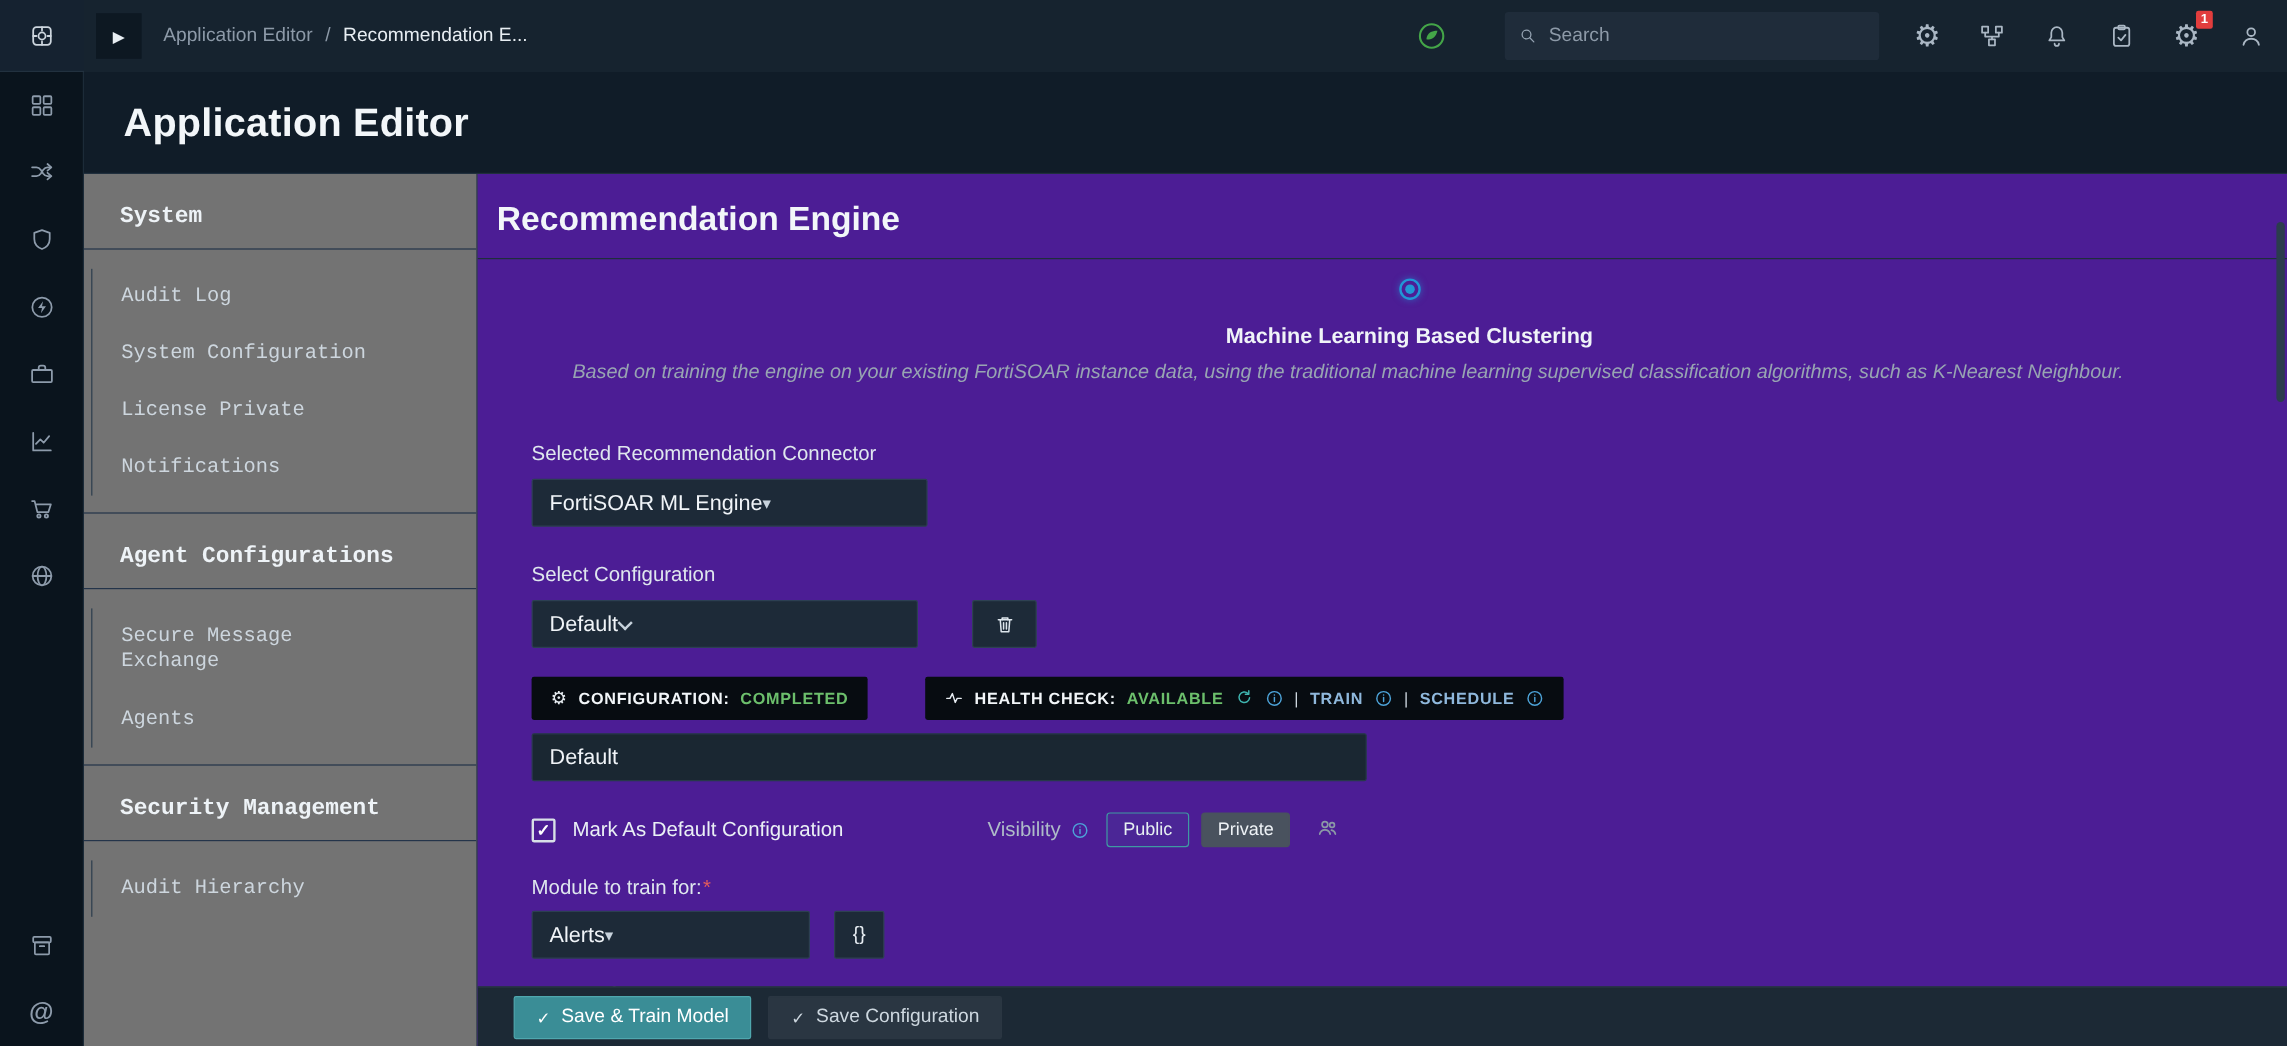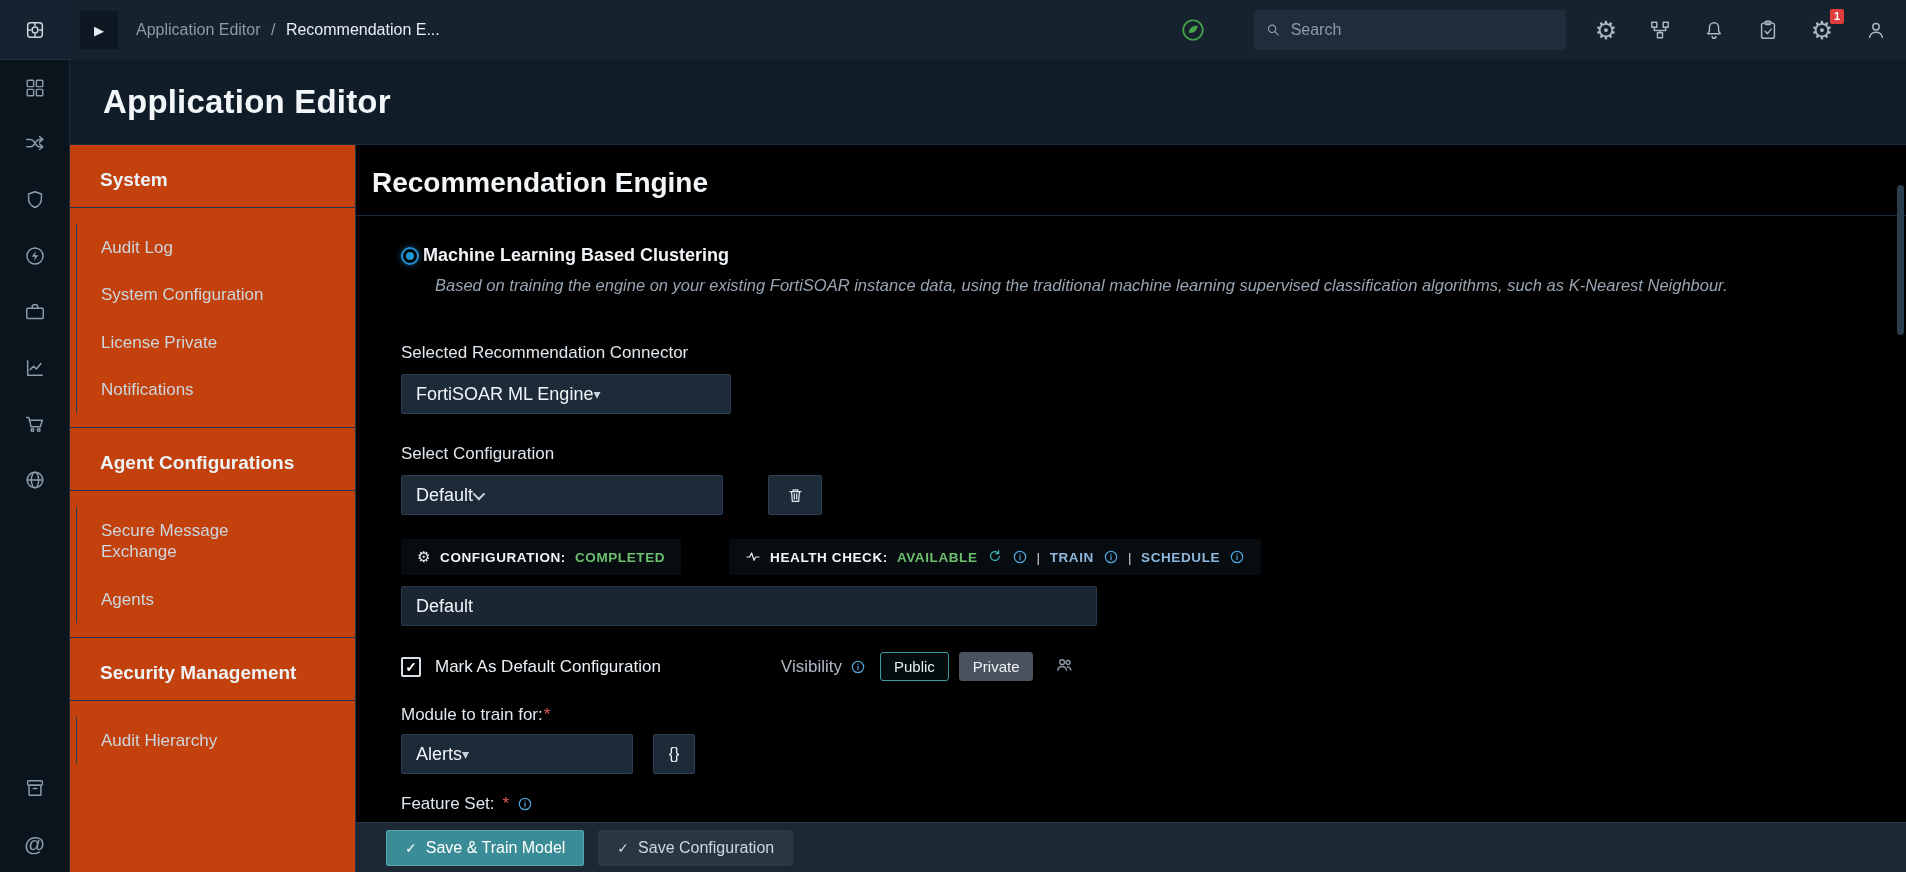--- a/index.html
+++ b/index.html
@@ -37,32 +37,32 @@
   .badge { position:absolute; top:-7px; right:-8px; background:#e23d3d; color:#fff; font-size:11px; font-weight:bold; padding:1px 4px; border-radius:2px; line-height:1.2; }
 
   
   .page-title-bar { height:85px; background:#101c28; border-bottom:1px solid #202f3d; display:flex; align-items:center; padding-left:33px; flex-shrink:0; }
   .page-title { font-size:33px; font-weight:bold; color:#f2f6f9; letter-spacing:0.2px; }
 
   
   .content-row { flex:1; display:flex; min-height:0; }
 
   
-  .menu { width:286px; background:#c2410c; border-right:1px solid #243444; flex-shrink:0; overflow:hidden; }
+  .menu { width:328px; background:#737373; border-right:1px solid #243444; flex-shrink:0; overflow:hidden;font-family:Liberation Mono, monospace; }
   .menu-heading { font-size:19px; font-weight:bold; color:#eef3f7; padding:24px 0 16px 30px; border-bottom:1px solid #24344a; }
   .menu-section + .menu-section .menu-heading { border-top:1px solid #24344a; margin-top:14px; }
   .menu-items { list-style:none; margin:16px 0 4px 6px; border-left:1px solid #2c3d4e; }
   .menu-item { font-size:17px; color:#cdd6de; padding:13px 14px 13px 24px; cursor:pointer; line-height:1.25; }
 
   
-  .main { flex:1; position:relative; min-width:0; background:#000000; overflow:hidden; }
+  .main { flex:1; position:relative; min-width:0; background:#4c1d95; overflow:hidden; }
   .section-title { font-size:28px; font-weight:bold; color:#f2f6f9; padding:22px 0 16px 16px; border-bottom:1px solid #1f2e3c; }
   .form { padding:0 0 0 45px; }
 
-  .radio-row { display:flex; align-items:center; gap:4px; margin-top:29px; }
+  .radio-row { display:flex; align-items:center; gap:20px; margin-top:16px;flex-direction:column; }
   .radio { width:18px; height:18px; border:2px solid #2196d6; border-radius:50%; display:flex; align-items:center; justify-content:center; box-shadow:0 0 6px rgba(33,150,214,.55); cursor:pointer; flex-shrink:0; }
   .radio .dot { width:8px; height:8px; background:#2196d6; border-radius:50%; }
   .radio-label { font-size:18px; font-weight:bold; color:#f0f4f8; }
   .radio-desc { margin:10px 0 0 34px; font-size:16.5px; font-style:italic; color:#98a5b2; max-width:1360px; }
 
   .field-label { margin-top:48px; font-size:17px; color:#dfe7ee; }
   .field-label.tight { margin-top:30px; }
   .req { color:#e25c5c; margin-left:5px; }
 
   .select { margin-top:11px; width:330px; height:40px; background:#1d2a38; border:1px solid #2c3f52; border-radius:2px; display:flex; align-items:center; justify-content:flex-start; padding:0 14px; cursor:pointer; }

